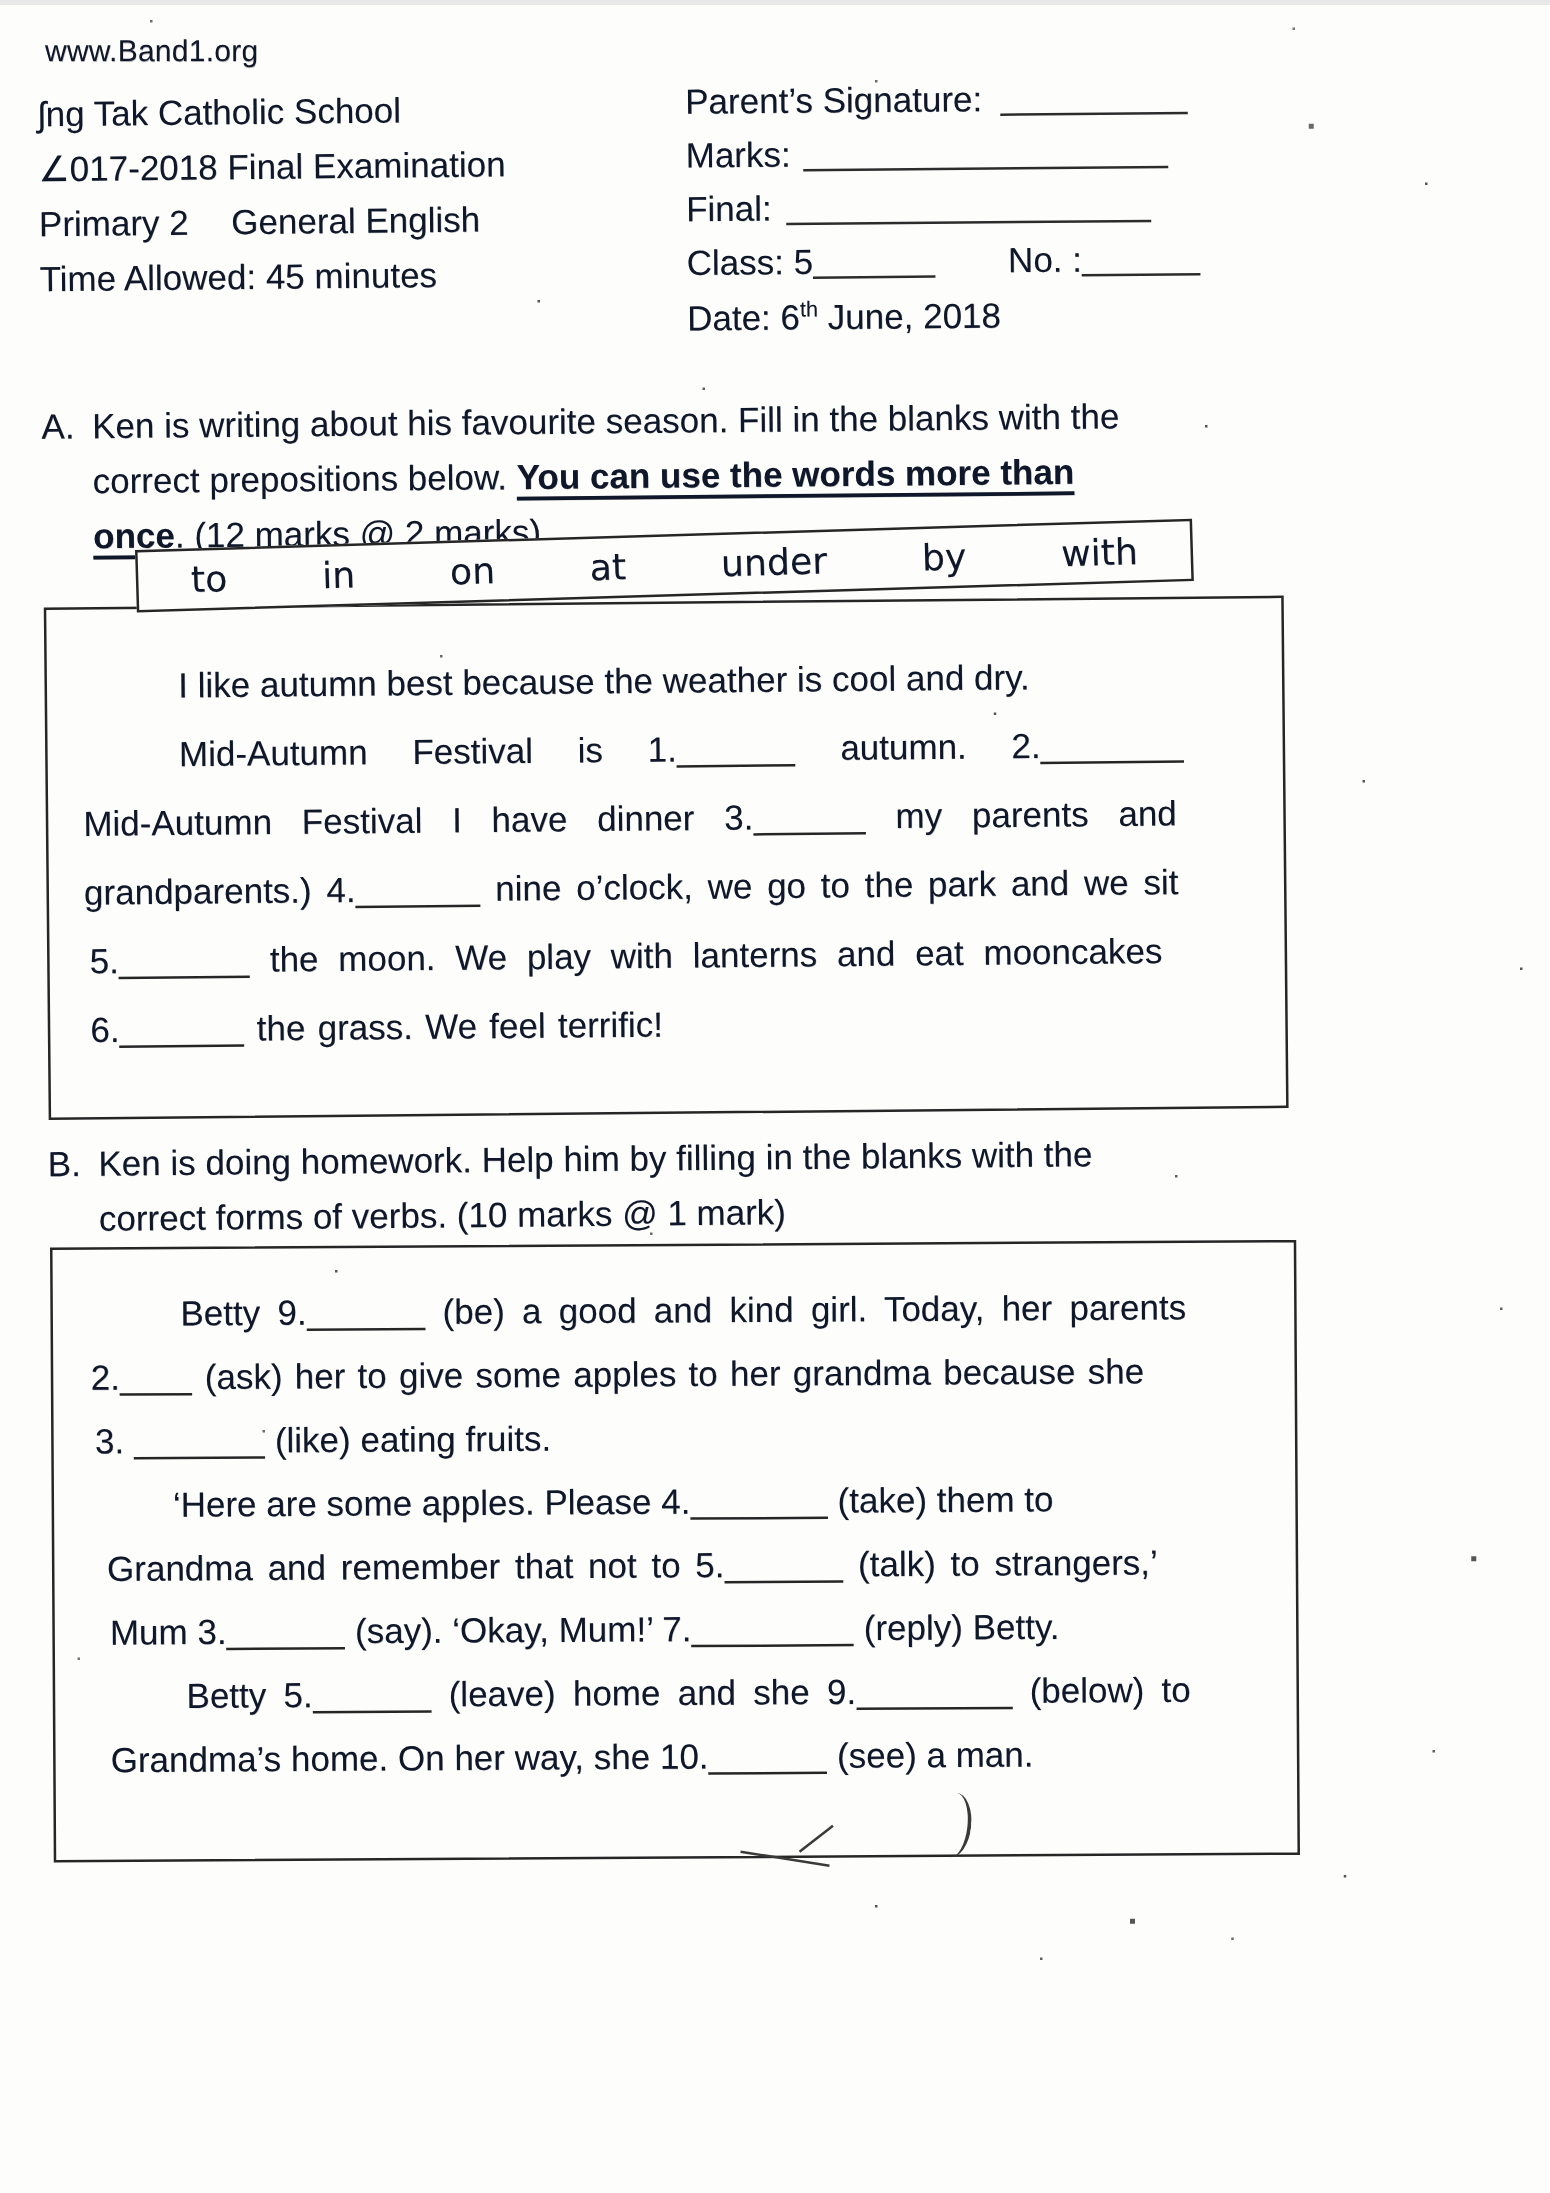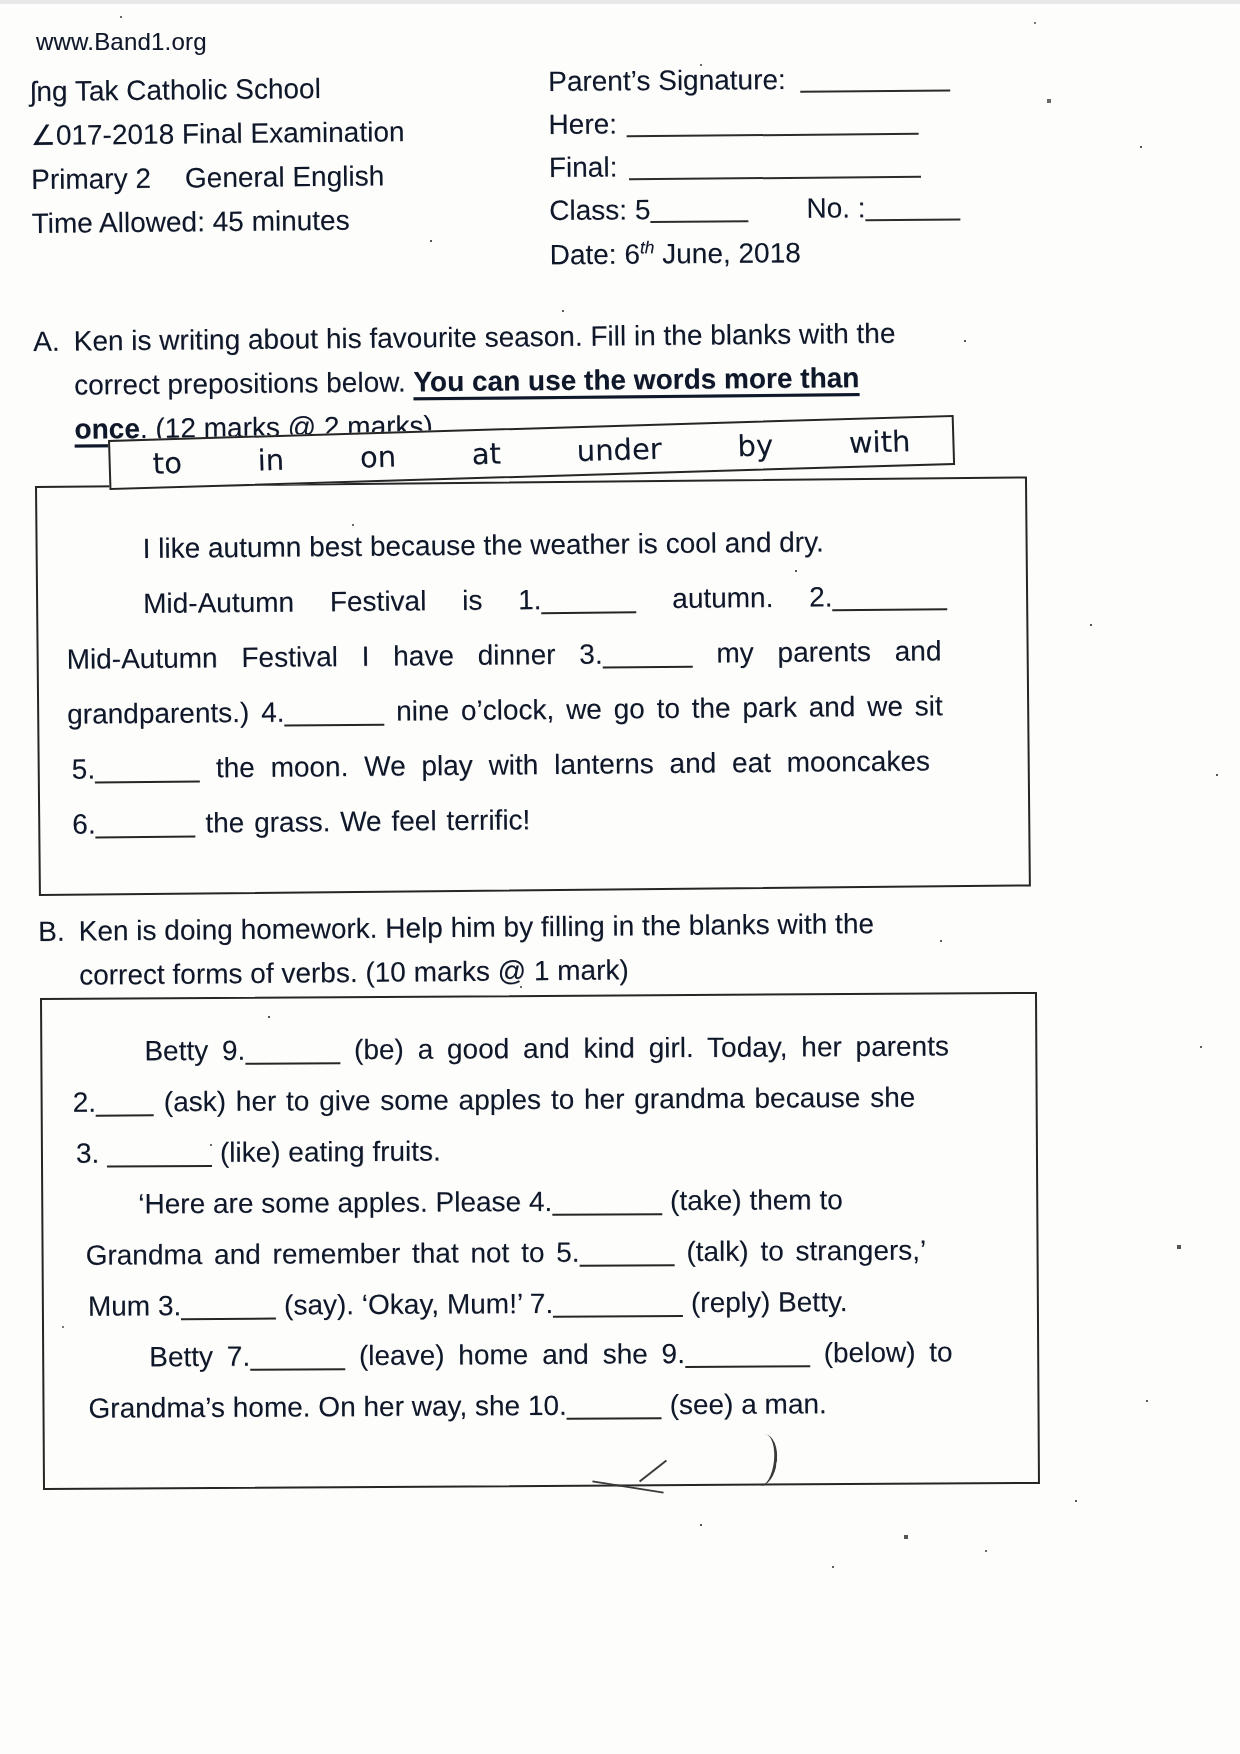--- a/index.html
+++ b/index.html
@@ -19,21 +19,21 @@
   .header-right{position:absolute; left:548px; top:62px; font-size:28px;
     transform:rotate(-0.5deg); transform-origin:left top;}
   .frow{height:43px; white-space:pre;}
   .wline{display:inline-block; border-bottom:2px solid #2c2c2c; height:6px; vertical-align:-4px;}
   .w-sig{width:150px; margin-left:14px;}
   .w-marks{width:292px; margin-left:10px;}
   .w-name{width:292px; margin-left:12px;}
   .w-class{width:98px;}
   .w-no{width:95px;}
   .no-gap{display:inline-block; width:58px;}
-  sup{font-size:0.62em;font-style:italic;}
+  sup{font-size:0.62em;}
   
   .qblock{position:absolute; display:flex; gap:14px; font-size:28px; line-height:44px;
     transform:rotate(-0.55deg); transform-origin:left top;}
   #qa{left:33px; top:316px;}
   #qb{left:38px; top:906px;}
   .qtext{width:846px;}
   .bu{font-weight:bold; text-decoration:underline; text-decoration-thickness:3px; text-underline-offset:6px;}
   
   .wordbank{
     position:absolute; left:108px; top:436px; width:758px; height:46px;
@@ -96,21 +96,21 @@
 
   <div class="header-left">
     <div>ʃng Tak Catholic School</div>
     <div>∠017-2018 Final Examination</div>
     <div><span>Primary 2</span><span class="subject-gap"></span><span>General English</span></div>
     <div>Time Allowed: 45 minutes</div>
   </div>
 
   <div class="header-right">
     <div class="frow"><span>Parent’s Signature:</span><span class="wline w-sig"></span></div>
-    <div class="frow"><span>Here:</span><span class="wline w-marks"></span></div>
+    <div class="frow"><span>Marks:</span><span class="wline w-marks"></span></div>
     <div class="frow"><span>Final:</span><span class="wline w-name"></span></div>
     <div class="frow"><span>Class: 5</span><span class="wline w-class"></span><span class="no-gap"></span><span>No. :</span><span class="wline w-no"></span></div>
     <div class="frow"><span>Date: 6</span><sup>th</sup><span> June, 2018</span></div>
   </div>
 
   <div class="qblock" id="qa">
     <div>A.</div>
     <div class="qtext"><span>Ken is writing about his favourite season. Fill in the blanks with the correct prepositions below. </span><span class="bu">You can use the words more than once</span><span>. (12 marks @ 2 marks)</span></div>
   </div>
 
@@ -141,21 +141,21 @@
   </div>
 
   <div class="pbox" id="boxB">
     <div id="passageB">
         <div class="pline"><span>Betty 9.</span><span class="blank" style="width: 95px;"></span><span> (be) a good and kind girl. Today, her parents</span></div>
         <div class="pline"><span>2.</span><span class="blank" style="width: 58px;"></span><span> (ask) her to give some apples to her grandma because she</span></div>
         <div class="pline"><span>3. </span><span class="blank" style="width: 105px;"></span><span> (like) eating fruits.</span></div>
         <div class="pline"><span>‘Here are some apples. Please 4.</span><span class="blank" style="width: 110px;"></span><span> (take) them to</span></div>
         <div class="pline"><span>Grandma and remember that not to 5.</span><span class="blank" style="width: 95px;"></span><span> (talk) to strangers,’</span></div>
         <div class="pline"><span>Mum 3.</span><span class="blank" style="width: 95px;"></span><span> (say). ‘Okay, Mum!’ 7.</span><span class="blank" style="width: 130px;"></span><span> (reply) Betty.</span></div>
-        <div class="pline"><span>Betty 7.</span><span class="blank" style="width: 95px;"></span><span> (leave) home and she 9.</span><span class="blank" style="width: 125px;"></span><span> (below) to</span></div>
+        <div class="pline"><span>Betty 5.</span><span class="blank" style="width: 95px;"></span><span> (leave) home and she 9.</span><span class="blank" style="width: 125px;"></span><span> (below) to</span></div>
         <div class="pline"><span>Grandma’s home. On her way, she 10.</span><span class="blank" style="width: 95px;"></span><span> (see) a man.</span></div>
       </div>
   </div>
 
   <div class="specks"></div>
   <div class="artifact-paren"></div>
   <div class="artifact-line1"></div>
   <div class="artifact-line2"></div>
 
 </div>

